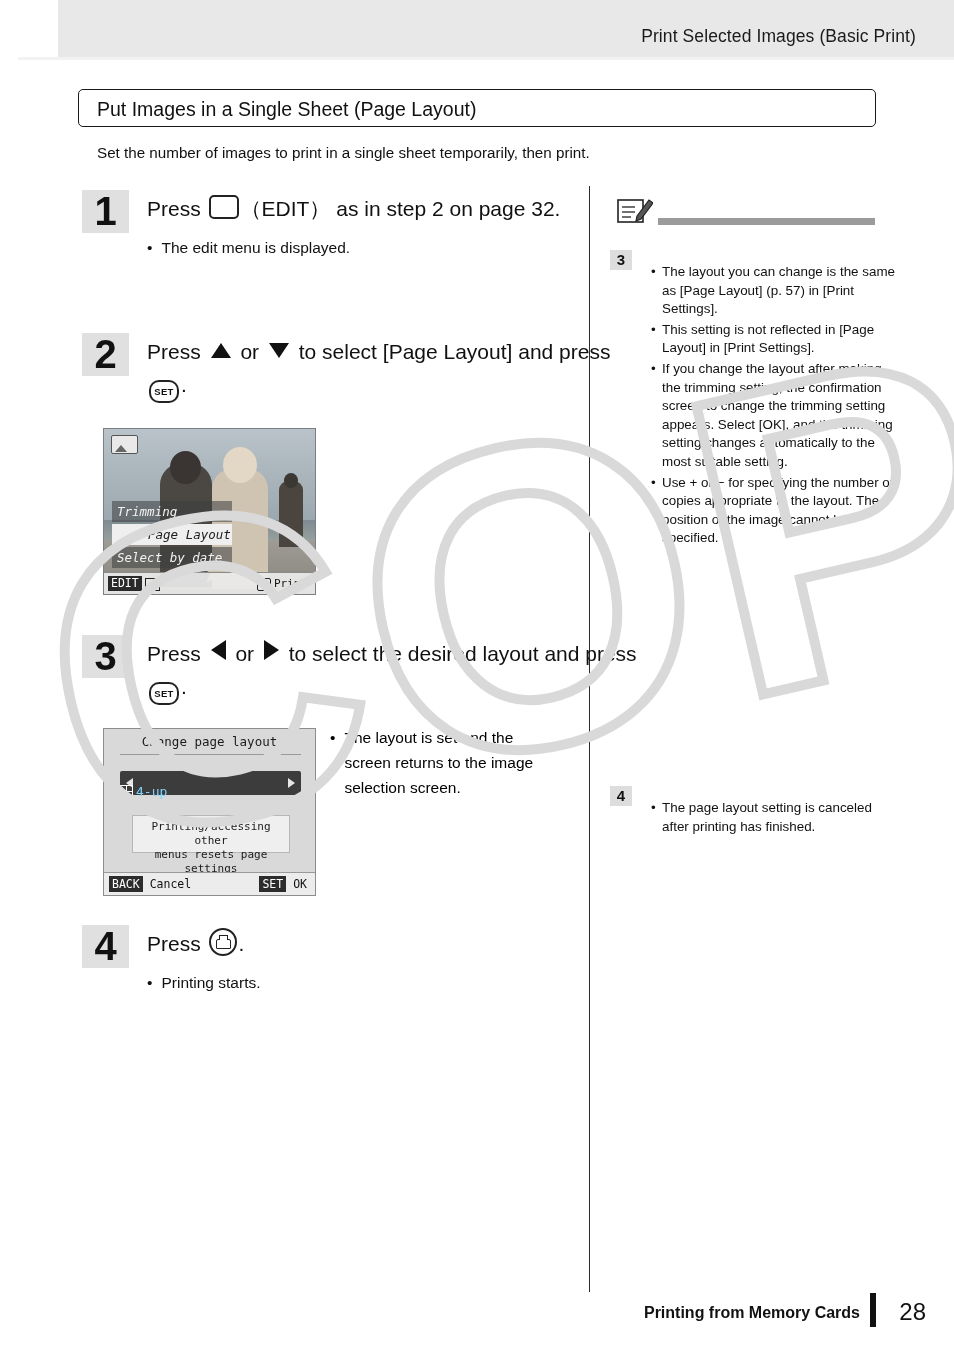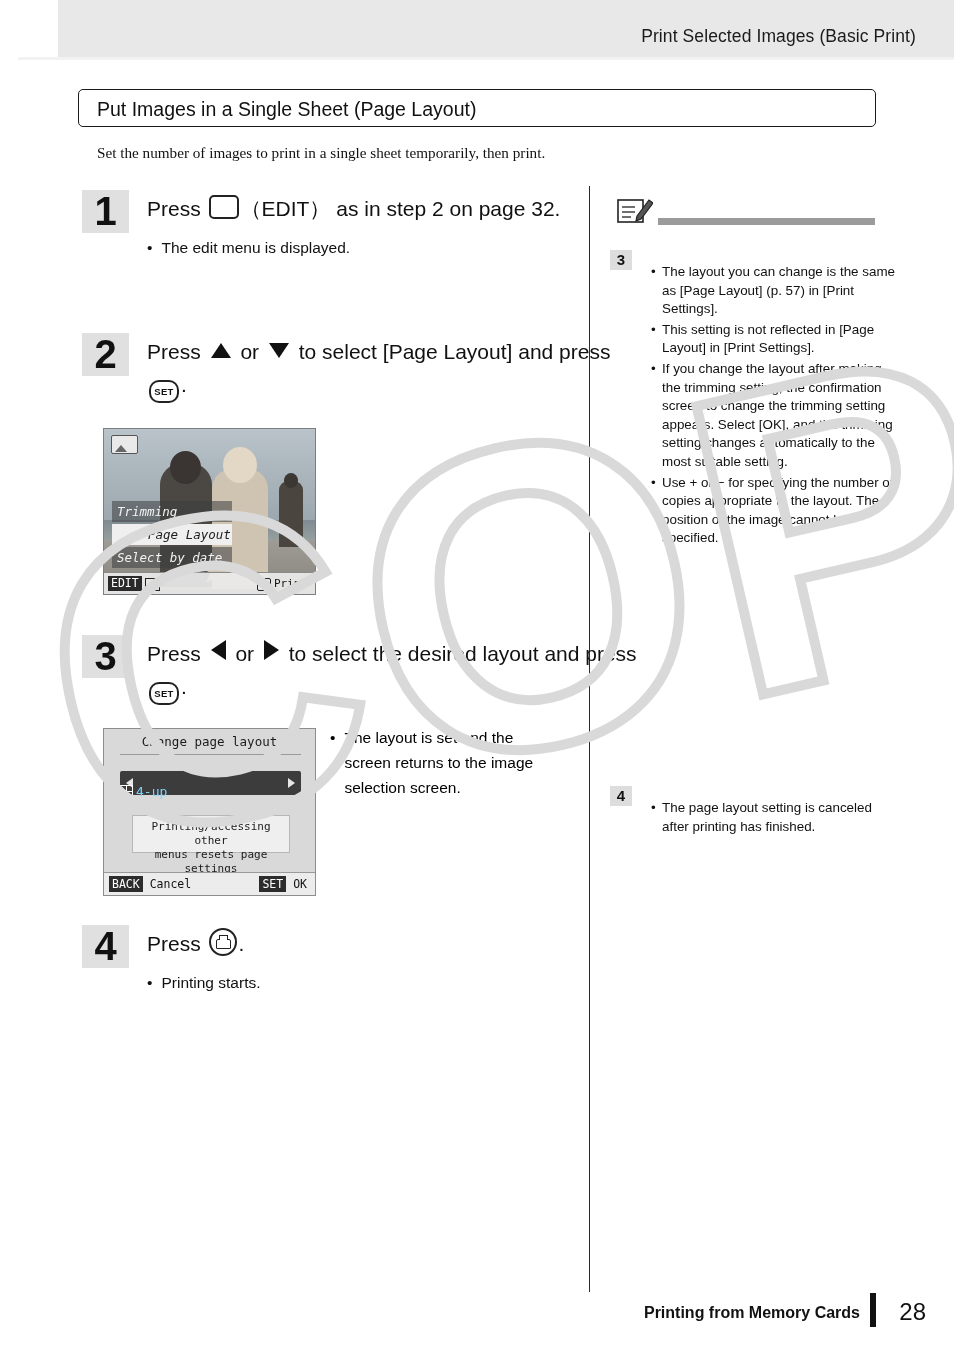--- a/index.html
+++ b/index.html
@@ -60,21 +60,20 @@
     left: 18px; top: 8px;
     font-size: 19.5px;
     color: #111;
     white-space: nowrap;
   }
   .intro-line {
     position: absolute;
     left: 97px; top: 144px;
     font-size: 15.2px;
     color: #111;
-    font-family: Liberation Serif, serif;
   }
 
   
   .col-divider {
     position: absolute;
     left: 589px; top: 186px;
     width: 1px; height: 1106px;
     background: #2b2b2b;
   }
 

